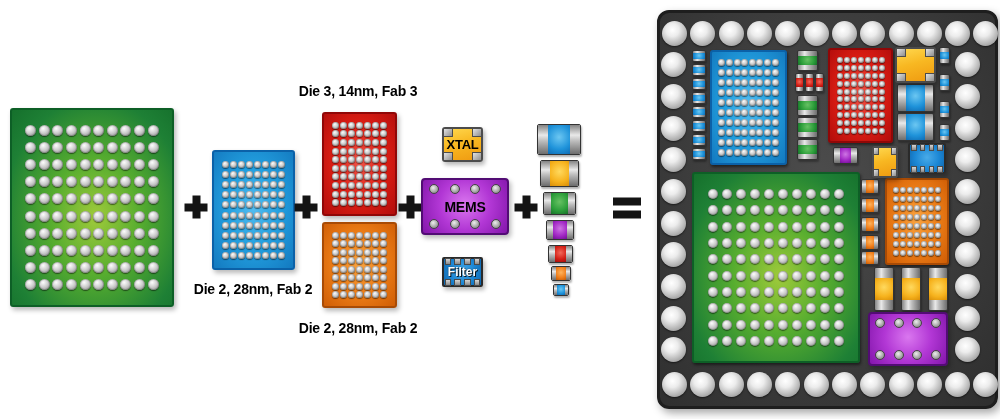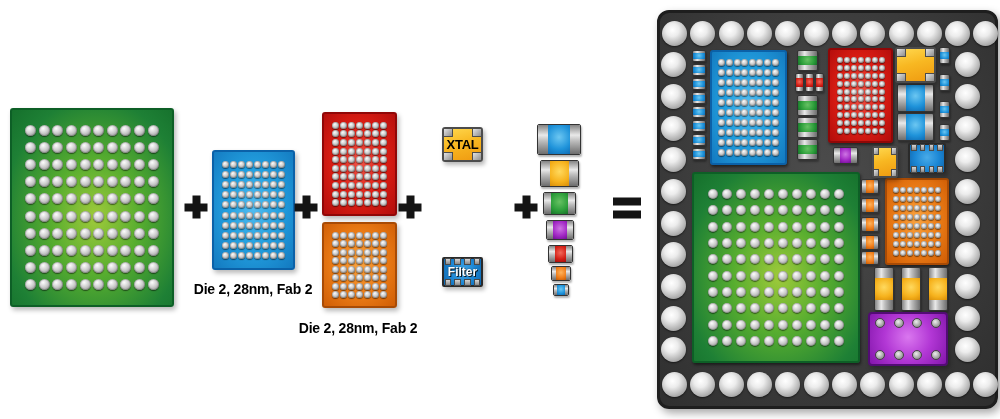--- a/index.html
+++ b/index.html
@@ -334,20 +334,21 @@
       <div class="bump" style="width: 7px; height: 7px;"></div>
       <div class="bump" style="width: 7px; height: 7px;"></div>
       <div class="bump" style="width: 7px; height: 7px;"></div>
       <div class="bump" style="width: 7px; height: 7px;"></div>
       <div class="bump" style="width: 7px; height: 7px;"></div>
       <div class="bump" style="width: 7px; height: 7px;"></div>
       <div class="bump" style="width: 7px; height: 7px;"></div>
       <div class="bump" style="width: 7px; height: 7px;"></div>
       <div class="bump" style="width: 7px; height: 7px;"></div>
     </div>
+    <div class="die-label" style="left: 292px; top: 83px; width: 132px;">Die 3, 14nm, Fab 3</div>
     <div class="die orange" style="left: 322px; top: 222px; width: 75px; height: 86px; grid-template-columns: repeat(7, 1fr); grid-template-rows: repeat(8, 1fr); padding: 7px;">
       <div class="bump" style="width: 7px; height: 7px;"></div>
       <div class="bump" style="width: 7px; height: 7px;"></div>
       <div class="bump" style="width: 7px; height: 7px;"></div>
       <div class="bump" style="width: 7px; height: 7px;"></div>
       <div class="bump" style="width: 7px; height: 7px;"></div>
       <div class="bump" style="width: 7px; height: 7px;"></div>
       <div class="bump" style="width: 7px; height: 7px;"></div>
       <div class="bump" style="width: 7px; height: 7px;"></div>
       <div class="bump" style="width: 7px; height: 7px;"></div>
@@ -404,20 +405,35 @@
     <div class="op op-plus" style="left: 306px; top: 207px; transform: translate(-50%, -50%);"></div>
     <div class="op op-plus" style="left: 410px; top: 207px; transform: translate(-50%, -50%);"></div>
     <div class="op op-plus" style="left: 526px; top: 207px; transform: translate(-50%, -50%);"></div>
     <div class="op op-equals" style="left: 627px; top: 208px; transform: translate(-50%, -50%);"></div>
     <div class="xtal" style="left: 442px; top: 127px; width: 41px; height: 35px;">
       <div class="xpad tl"></div>
       <div class="xpad tr"></div>
       <div class="xpad bl"></div>
       <div class="xpad br"></div>
       <div class="xlabel">XTAL</div>
+    </div>
+    <div class="mems" style="left: 421px; top: 178px; width: 88px; height: 57px;">
+      <div class="mrow top">
+        <div class="mpad" style="width: 10px; height: 10px;"></div>
+        <div class="mpad" style="width: 10px; height: 10px;"></div>
+        <div class="mpad" style="width: 10px; height: 10px;"></div>
+        <div class="mpad" style="width: 10px; height: 10px;"></div>
+      </div>
+      <div class="mrow bot">
+        <div class="mpad" style="width: 10px; height: 10px;"></div>
+        <div class="mpad" style="width: 10px; height: 10px;"></div>
+        <div class="mpad" style="width: 10px; height: 10px;"></div>
+        <div class="mpad" style="width: 10px; height: 10px;"></div>
+      </div>
+      <div class="mlabel">MEMS</div>
     </div>
     <div class="filter" style="left: 442px; top: 257px; width: 41px; height: 30px;">
       <div class="frow top">
         <div class="fpad" style="height: 7px;"></div>
         <div class="fpad" style="height: 7px;"></div>
         <div class="fpad" style="height: 7px;"></div>
         <div class="fpad" style="height: 7px;"></div>
       </div>
       <div class="frow bot">
         <div class="fpad" style="height: 7px;"></div>

